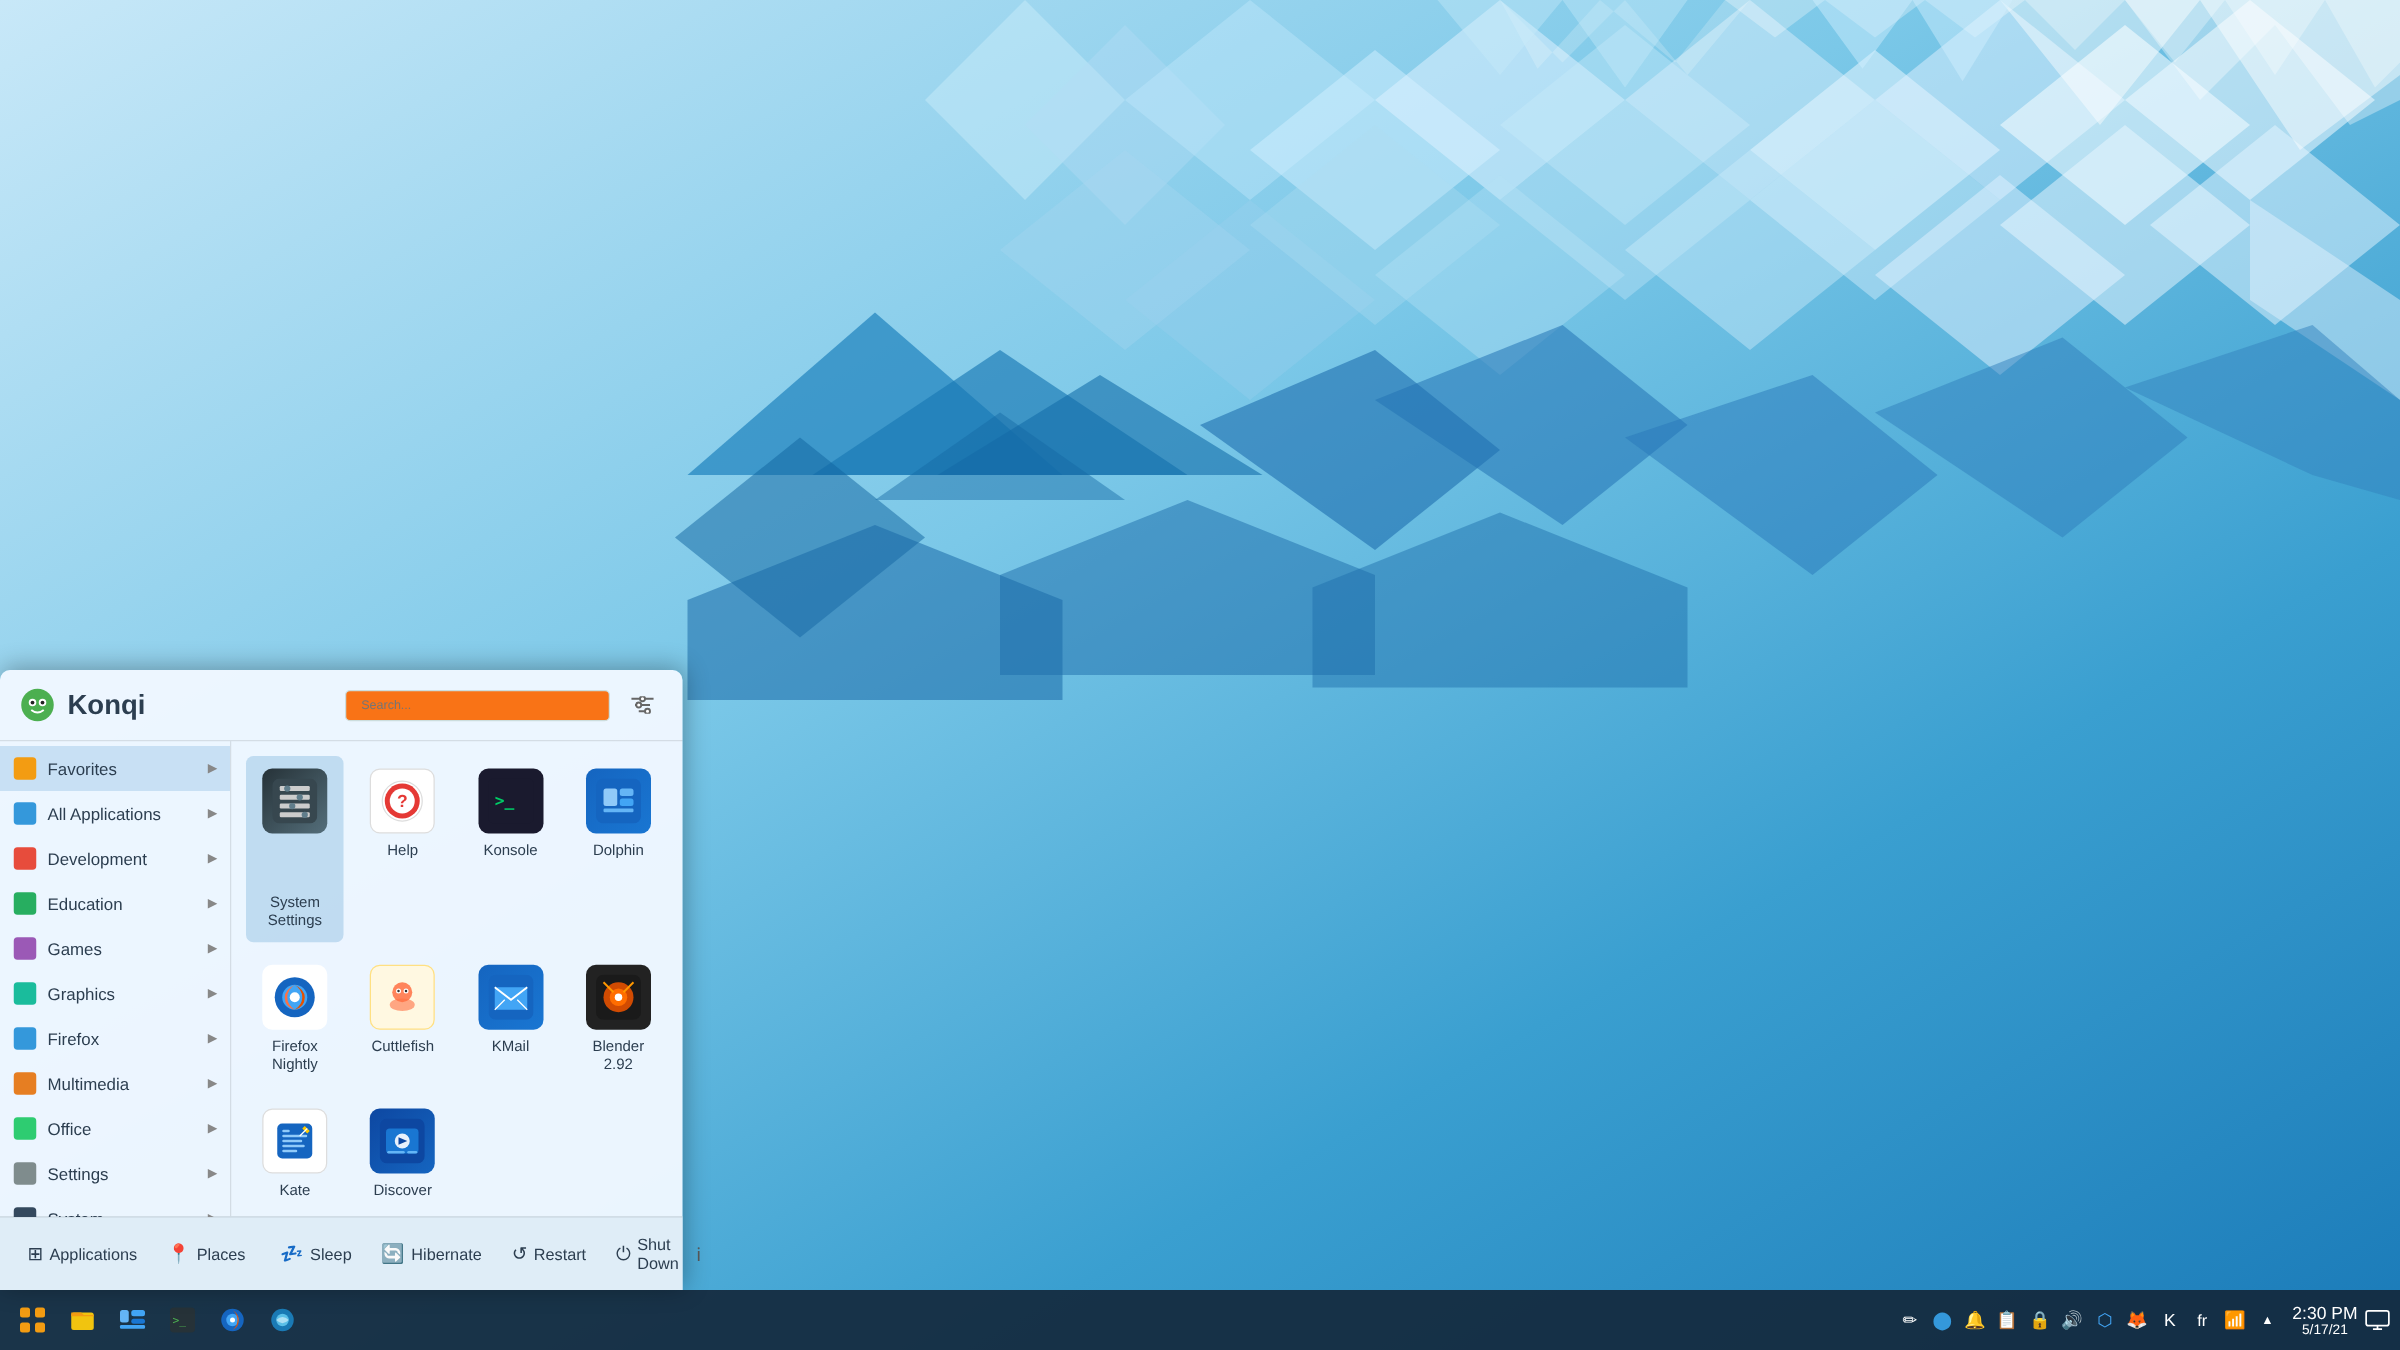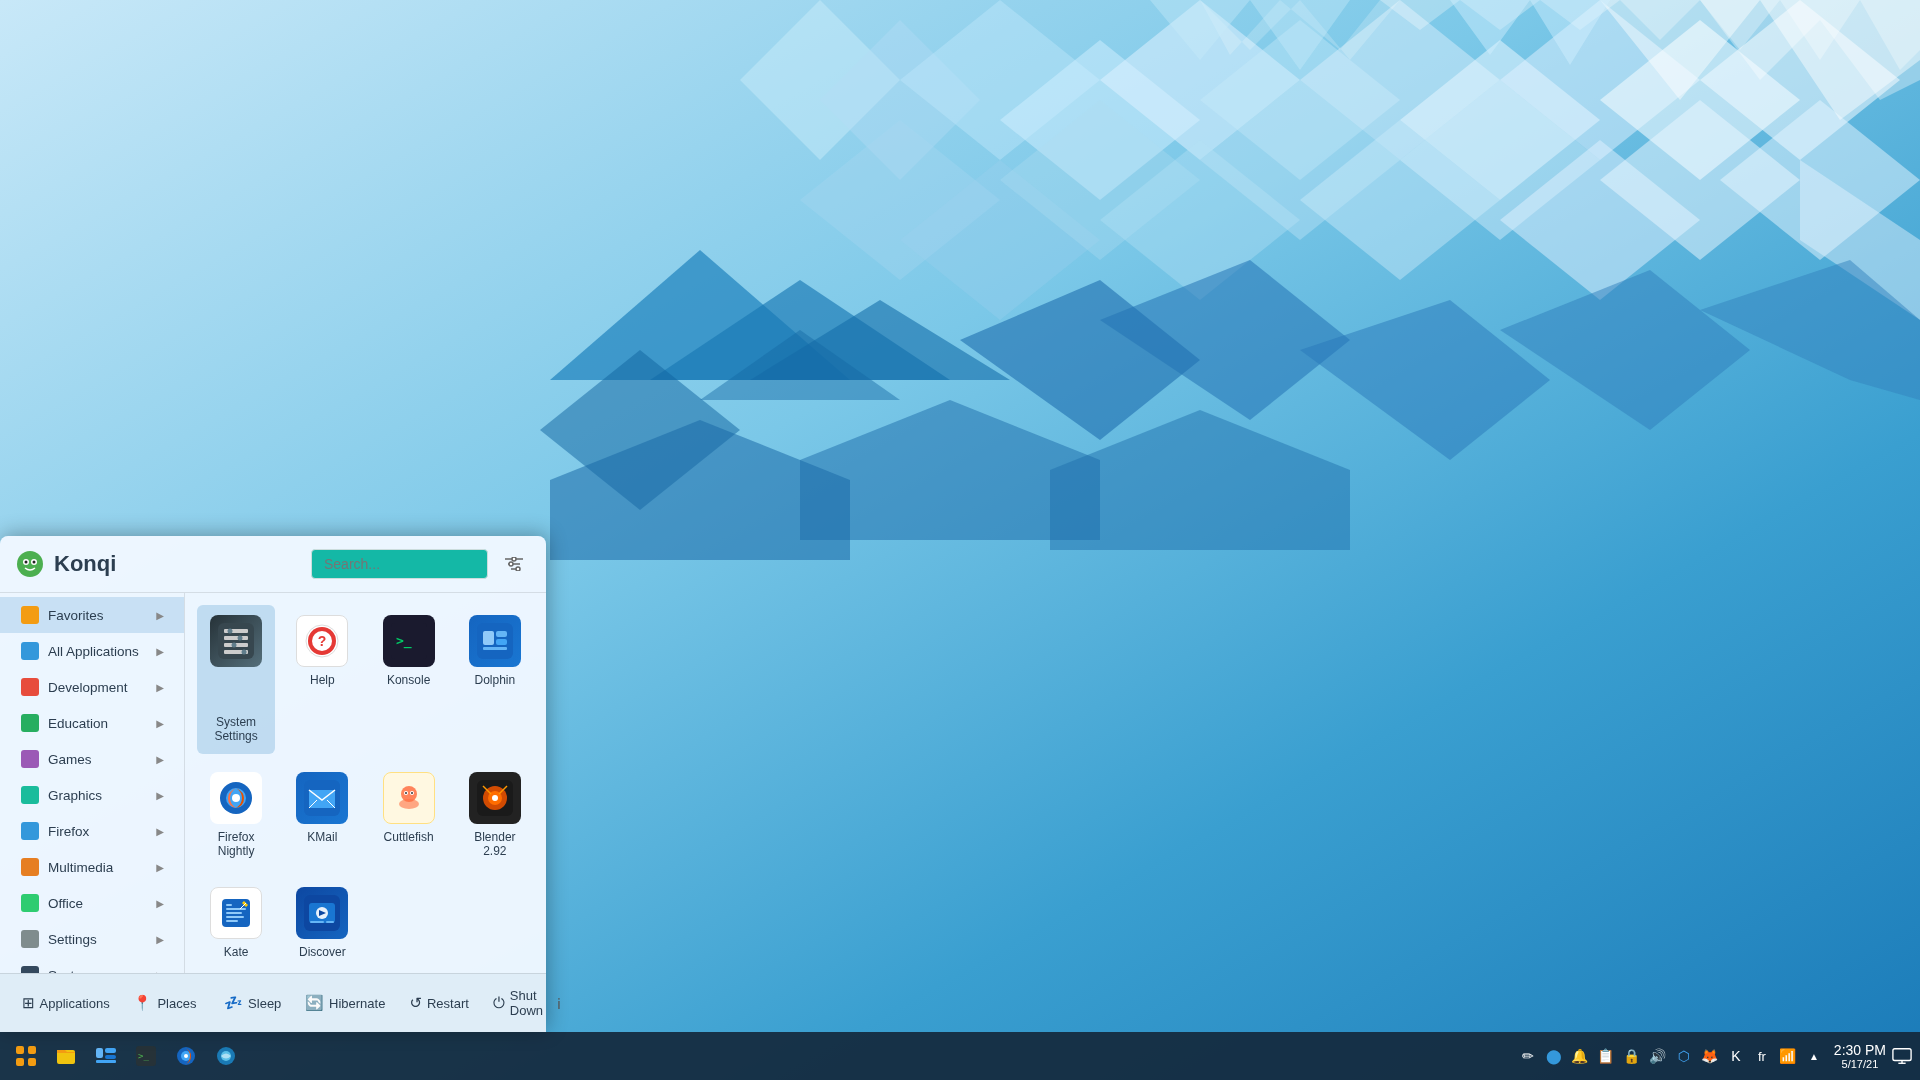--- a/index.html
+++ b/index.html
@@ -130,25 +130,24 @@
       flex: 1;
       display: flex;
       align-items: center;
     }
 
     .search-input {
       width: 100%;
       padding: 6px 12px;
       border: 1px solid #cdd;
       border-radius: 4px;
-      font-size: 14px;
-      background: #14b8a6;
+      font-size: 10px;
+      background: #f97316;
       color: #333;
       outline: none;
-      margin-left: 35px;
     }
 
     .filter-icon-btn {
       width: 32px;
       height: 32px;
       display: flex;
       align-items: center;
       justify-content: center;
       cursor: pointer;
       color: #666;
@@ -175,21 +174,21 @@
       width: 4px;
     }
     .menu-sidebar::-webkit-scrollbar-thumb {
       background: #ccc;
       border-radius: 2px;
     }
 
     .sidebar-item {
       display: flex;
       align-items: center;
-      padding: 8px 20px;
+      padding: 8px 10px;
       cursor: pointer;
       font-size: 13.5px;
       color: #2c3e50;
       gap: 8px;
       position: relative;
     }
 
     .sidebar-item.active {
       background: rgba(90, 160, 210, 0.25);
       font-weight: 500;
@@ -553,43 +552,43 @@
       <circle cx="18" cy="18" r="16" fill="#1565c0"></circle>
       <circle cx="18" cy="18" r="10" fill="#42a5f5"></circle>
       <path d="M18 8 Q26 12 26 18 Q26 26 18 28 Q24 24 24 18 Q24 12 18 8" fill="#e65100"></path>
       <path d="M18 8 Q10 12 10 18 Q10 26 18 28 Q12 24 12 18 Q12 12 18 8" fill="#ff7043"></path>
       <circle cx="18" cy="18" r="4" fill="white"></circle>
     </svg>
               </div>
               <span class="app-label">Firefox Nightly</span>
             </div>
             <div class="app-item">
-              <div class="app-icon" style="background: linear-gradient(135deg, rgb(21, 101, 192), rgb(25, 118, 210));">
-                <svg width="36" height="36" viewBox="0 0 36 36">
-      <rect width="36" height="36" rx="6" fill="#1565c0"></rect>
-      <rect x="5" y="10" width="26" height="18" rx="2" fill="#42a5f5"></rect>
-      <path d="M5 10 L18 20 L31 10" stroke="white" stroke-width="1.5" fill="none"></path>
-      <line x1="5" y1="28" x2="13" y2="20" stroke="white" stroke-width="1"></line>
-      <line x1="31" y1="28" x2="23" y2="20" stroke="white" stroke-width="1"></line>
-    </svg>
-              </div>
-              <span class="app-label">KMail</span>
-            </div>
-            <div class="app-item">
               <div class="app-icon" style="background: rgb(255, 248, 225); border: 1px solid rgb(255, 224, 130);">
                 <svg width="36" height="36" viewBox="0 0 36 36">
       <circle cx="18" cy="14" r="8" fill="#ff7043" opacity="0.85"></circle>
       <ellipse cx="18" cy="24" rx="10" ry="5" fill="#ff7043" opacity="0.6"></ellipse>
       <circle cx="15" cy="13" r="2" fill="white"></circle>
       <circle cx="21" cy="13" r="2" fill="white"></circle>
       <circle cx="15" cy="13" r="1" fill="#333"></circle>
       <circle cx="21" cy="13" r="1" fill="#333"></circle>
     </svg>
               </div>
               <span class="app-label">Cuttlefish</span>
+            </div>
+            <div class="app-item">
+              <div class="app-icon" style="background: linear-gradient(135deg, rgb(21, 101, 192), rgb(25, 118, 210));">
+                <svg width="36" height="36" viewBox="0 0 36 36">
+      <rect width="36" height="36" rx="6" fill="#1565c0"></rect>
+      <rect x="5" y="10" width="26" height="18" rx="2" fill="#42a5f5"></rect>
+      <path d="M5 10 L18 20 L31 10" stroke="white" stroke-width="1.5" fill="none"></path>
+      <line x1="5" y1="28" x2="13" y2="20" stroke="white" stroke-width="1"></line>
+      <line x1="31" y1="28" x2="23" y2="20" stroke="white" stroke-width="1"></line>
+    </svg>
+              </div>
+              <span class="app-label">KMail</span>
             </div>
             <div class="app-item">
               <div class="app-icon" style="background: rgb(34, 34, 34);">
                 <svg width="36" height="36" viewBox="0 0 36 36">
       <rect width="36" height="36" rx="6" fill="#1a1a1a"></rect>
       <circle cx="18" cy="18" r="12" fill="#e65100" opacity="0.9"></circle>
       <circle cx="18" cy="18" r="7" fill="#ff6d00"></circle>
       <circle cx="18" cy="18" r="3" fill="#fff"></circle>
       <line x1="6" y1="6" x2="14" y2="14" stroke="#ff9800" stroke-width="1.5"></line>
       <line x1="30" y1="6" x2="22" y2="14" stroke="#ff9800" stroke-width="1.5"></line>

